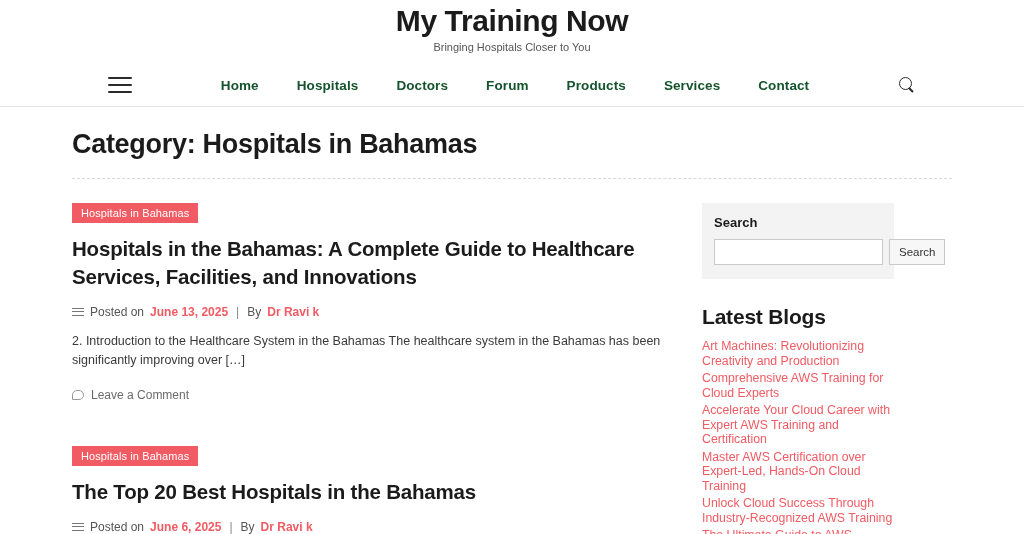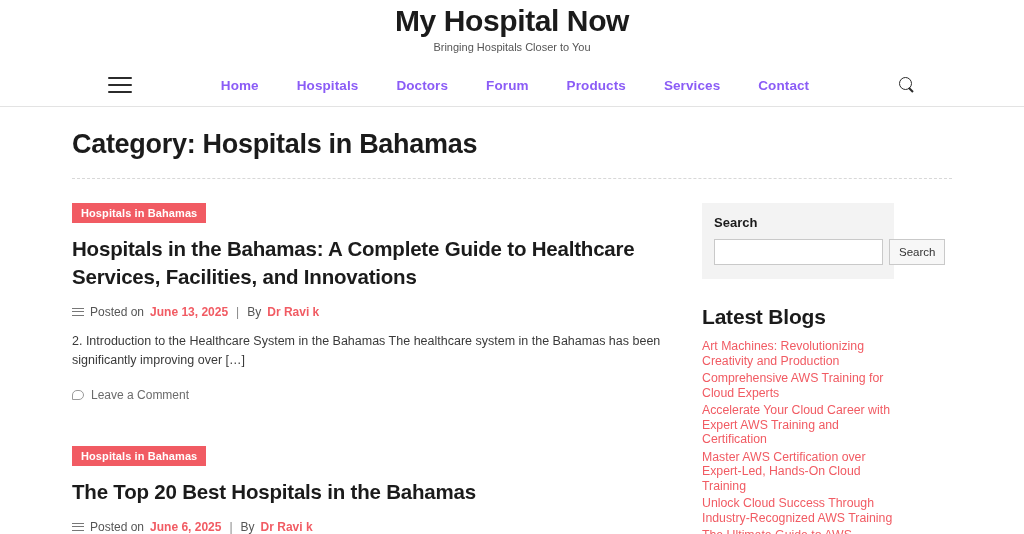--- a/index.html
+++ b/index.html
@@ -70,21 +70,21 @@
   .nav-menu {
     display: flex;
     align-items: center;
     gap: 38px;
     list-style: none;
     margin: 0;
     padding: 0;
   }
   .nav-menu li a {
     font-size: 13.5px;
-    color: #8b5cf6;
+    color: #14532d;
     text-decoration: none;
     font-weight: 600;
     letter-spacing: 0.1px;
   }
   .search-toggle {
     width: 18px;
     height: 18px;
     display: inline-block;
     position: relative;
     cursor: pointer;
@@ -138,21 +138,21 @@
   .main-col { width: 600px; }
   .side-col { width: 192px; }
 
   
   .post { margin-bottom: 44px; }
   .cat-badge {
     display: inline-block;
     background: #f15b63;
     color: #ffffff;
     font-size: 11px;
-    font-weight: 700;
+    font-weight: 400;
     padding: 4px 9px 4px 9px;
     line-height: 12px;
     letter-spacing: 0.1px;
     text-align: center;
   }
   .post-title {
     font-size: 20.5px;
     font-weight: bold;
     color: #1b1b1b;
     line-height: 28px;
@@ -262,21 +262,21 @@
     text-decoration: none;
     padding-bottom: 3px;
   }
 </style>
 </head>
 <body>
 
 <div class="page">
 
   <header class="site-header">
-    <h1 class="site-title">My Hospital Now</h1>
+    <h1 class="site-title">My Training Now</h1>
     <div class="site-tagline">Bringing Hospitals Closer to You</div>
   </header>
 
   <div class="nav-wrap">
     <div class="nav-inner">
       <div class="hamburger">
         <span></span>
           <span></span>
           <span></span>
       </div>

